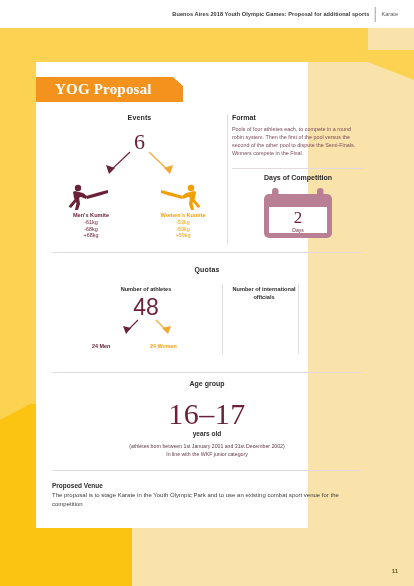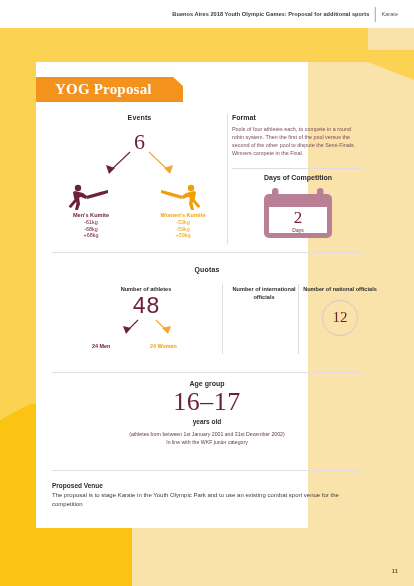--- a/index.html
+++ b/index.html
@@ -274,21 +274,21 @@
     text-align: center;
   }
   .q-label {
     font-size: 5.6px;
     font-weight: bold;
     color: #2b2b2b;
     line-height: 7.5px;
   }
   .q-athletes { left: 40px; top: 28px; width: 140px; }
   .q-big {
-    font-family: Liberation Mono, monospace;
+    font-family: Liberation Sans, sans-serif;
     font-size: 23px;
     color: #6b2239;
     line-height: 24px;
     margin-top: 1px;
     text-align: center;
   }
   .q-arrows {
     position: relative;
     width: 140px; height: 20px;
   }
@@ -327,24 +327,24 @@
     width: 342px;
     text-align: center;
   }
   .age-title {
     font-size: 7px;
     font-weight: bold;
     color: #2b2b2b;
   }
   .age-big {
     font-family: "Liberation Serif", serif;
-    font-size: 26px;
+    font-size: 30px;
     color: #6b2239;
     line-height: 30px;
-    margin-top: 0;
+    margin-top: 12px;
     letter-spacing: 0.5px;
   }
   .age-unit {
     font-size: 6.5px;
     font-weight: bold;
     color: #2b2b2b;
     margin-top: 1px;
   }
   .age-note {
     font-size: 5.2px;
@@ -502,24 +502,20 @@
         </div>
       </div>
 
       <div class="vdiv" style="left:186px; top:26px; height:70px;"></div>
       <div class="vdiv" style="left:262px; top:26px; height:70px;"></div>
 
       <div class="q-col q-intl">
         <div class="q-label">Number of international officials</div>
       </div>
 
-      <div class="q-col q-natl">
-        <div class="q-label">Number of national officials</div>
-        <div class="circle">12</div>
-      </div>
     </div>
 
     <div class="hr" style="left:16px; top:310px; width:310px;"></div>
 
     <div class="age">
       <div class="age-title">Age group</div>
       <div class="age-big">16–17</div>
       <div class="age-unit">years old</div>
       <div class="age-note">(athletes born between 1st January 2001 and 31st December 2002)</div>
       <div class="age-note" style="margin-top:0">In line with the WKF junior category</div>

